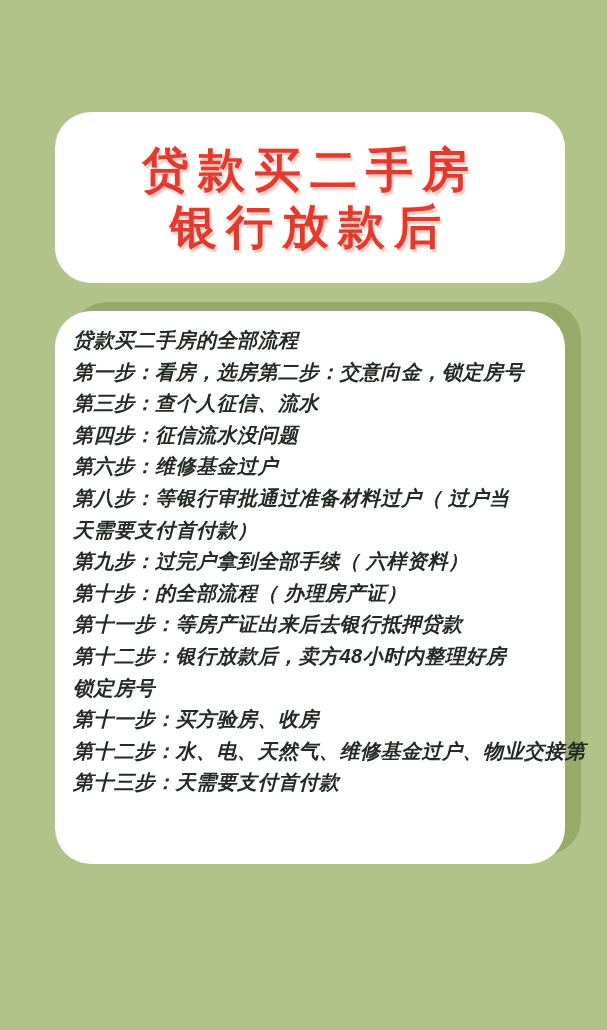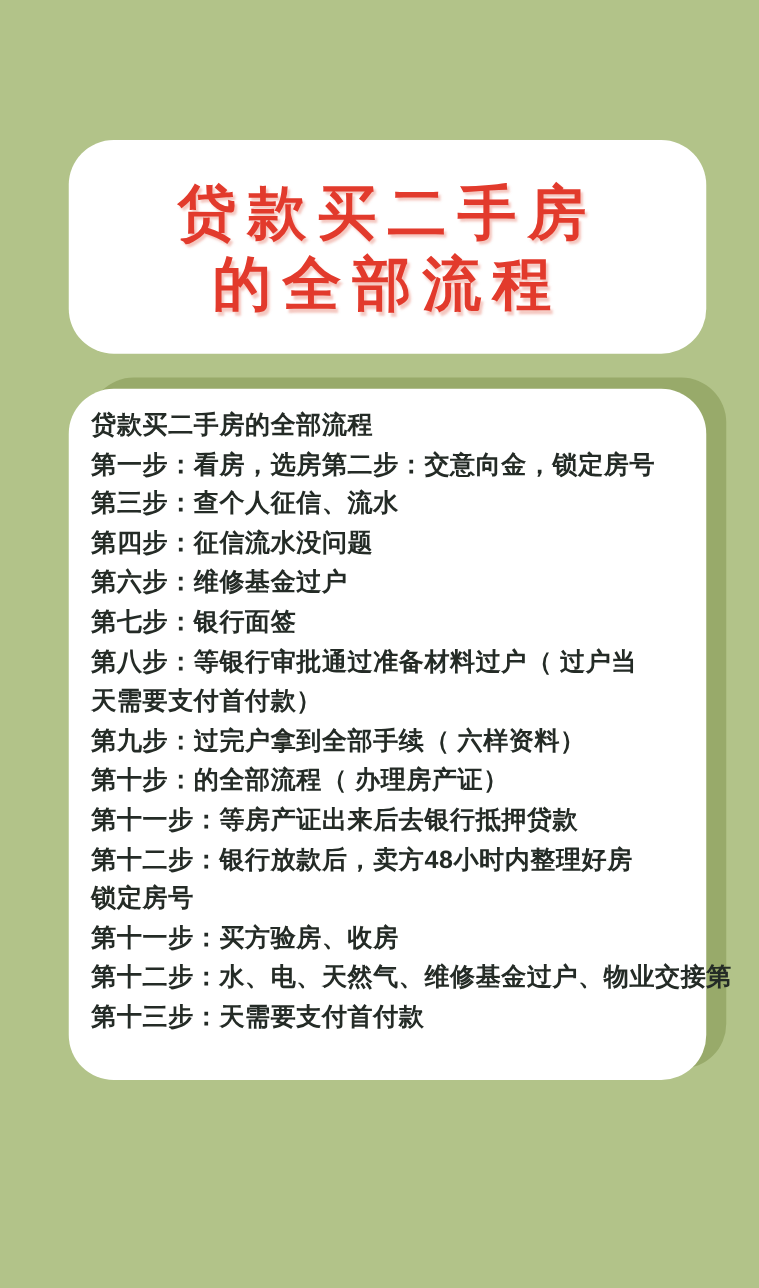--- a/index.html
+++ b/index.html
@@ -43,47 +43,47 @@
     white-space: nowrap;
   }
   .content-card {
     left: 55px;
     top: 311px;
     width: 510px;
     height: 553px;
     box-shadow: 16px -9px 0 var(--shadow, #98aa6a);
     box-sizing: border-box;
     padding: 14px 4px 0 18px;
+    font-style: italic;
   }
   .line {
     font-size: 20px;
     line-height: 31.6px;
     font-weight: 700;
     letter-spacing: 0.5px;
     color: var(--ink, #242b26);
     white-space: nowrap;
   }
 </style>
 </head>
 <body>
 
 <div class="poster">
 
   <div class="card title-card">
     <div class="title-line">贷款买二手房</div>
-    <div class="title-line">的全部流程</div>
+    <div class="title-line">银行放款后</div>
   </div>
 
   <div class="card content-card">
     <div class="line">贷款买二手房的全部流程</div>
     <div class="line">第一步：看房，选房第二步：交意向金，锁定房号</div>
     <div class="line">第三步：查个人征信、流水</div>
     <div class="line">第四步：征信流水没问题</div>
     <div class="line">第六步：维修基金过户</div>
-    <div class="line">第七步：银行面签</div>
     <div class="line">第八步：等银行审批通过准备材料过户（ 过户当</div>
     <div class="line">天需要支付首付款）</div>
     <div class="line">第九步：过完户拿到全部手续（ 六样资料）</div>
     <div class="line">第十步：的全部流程（ 办理房产证）</div>
     <div class="line">第十一步：等房产证出来后去银行抵押贷款</div>
     <div class="line">第十二步：银行放款后，卖方48小时内整理好房</div>
     <div class="line">锁定房号</div>
     <div class="line">第十一步：买方验房、收房</div>
     <div class="line">第十二步：水、电、天然气、维修基金过户、物业交接第</div>
     <div class="line">第十三步：天需要支付首付款</div>

